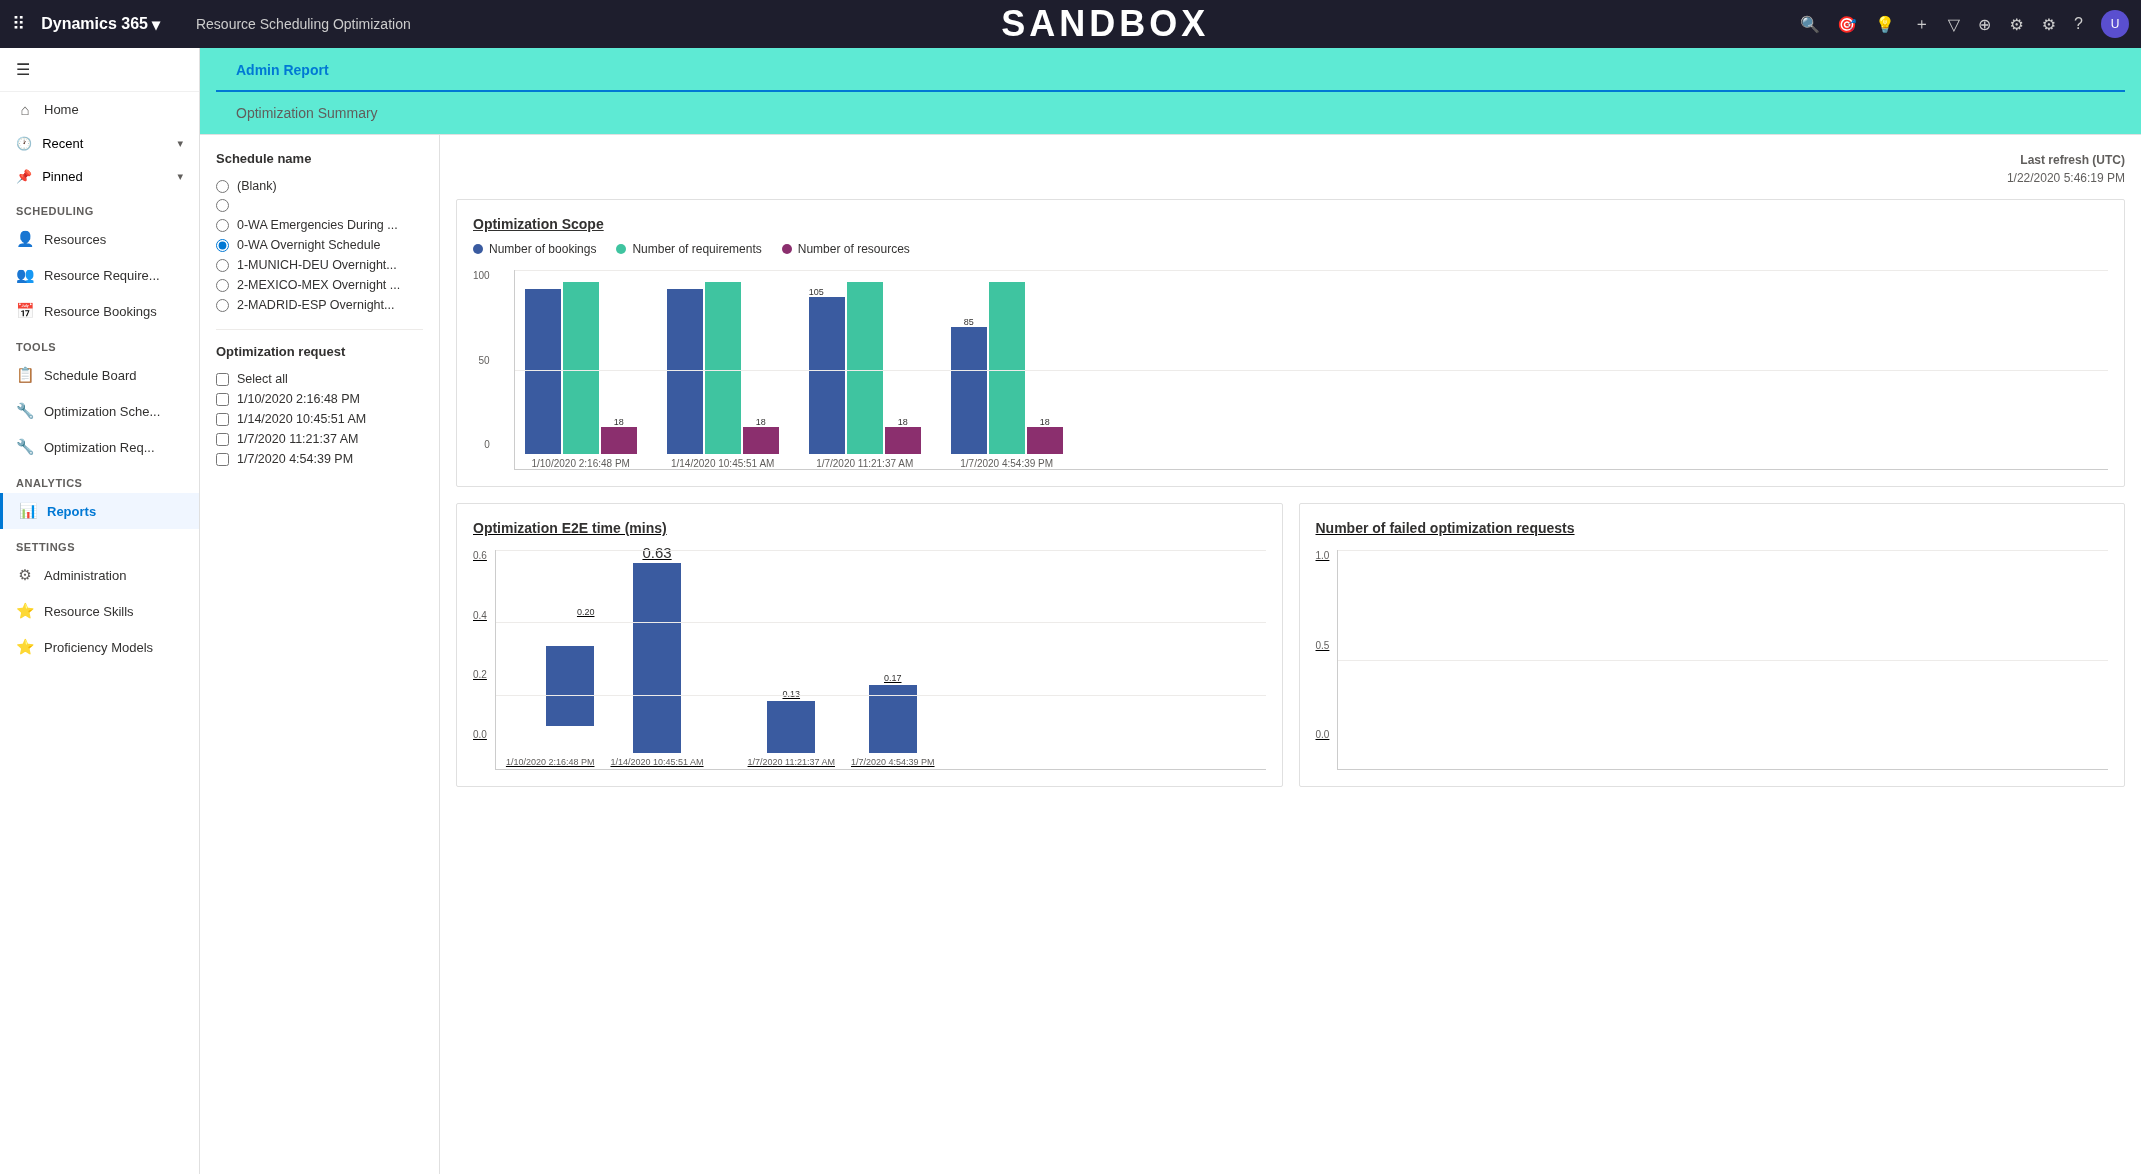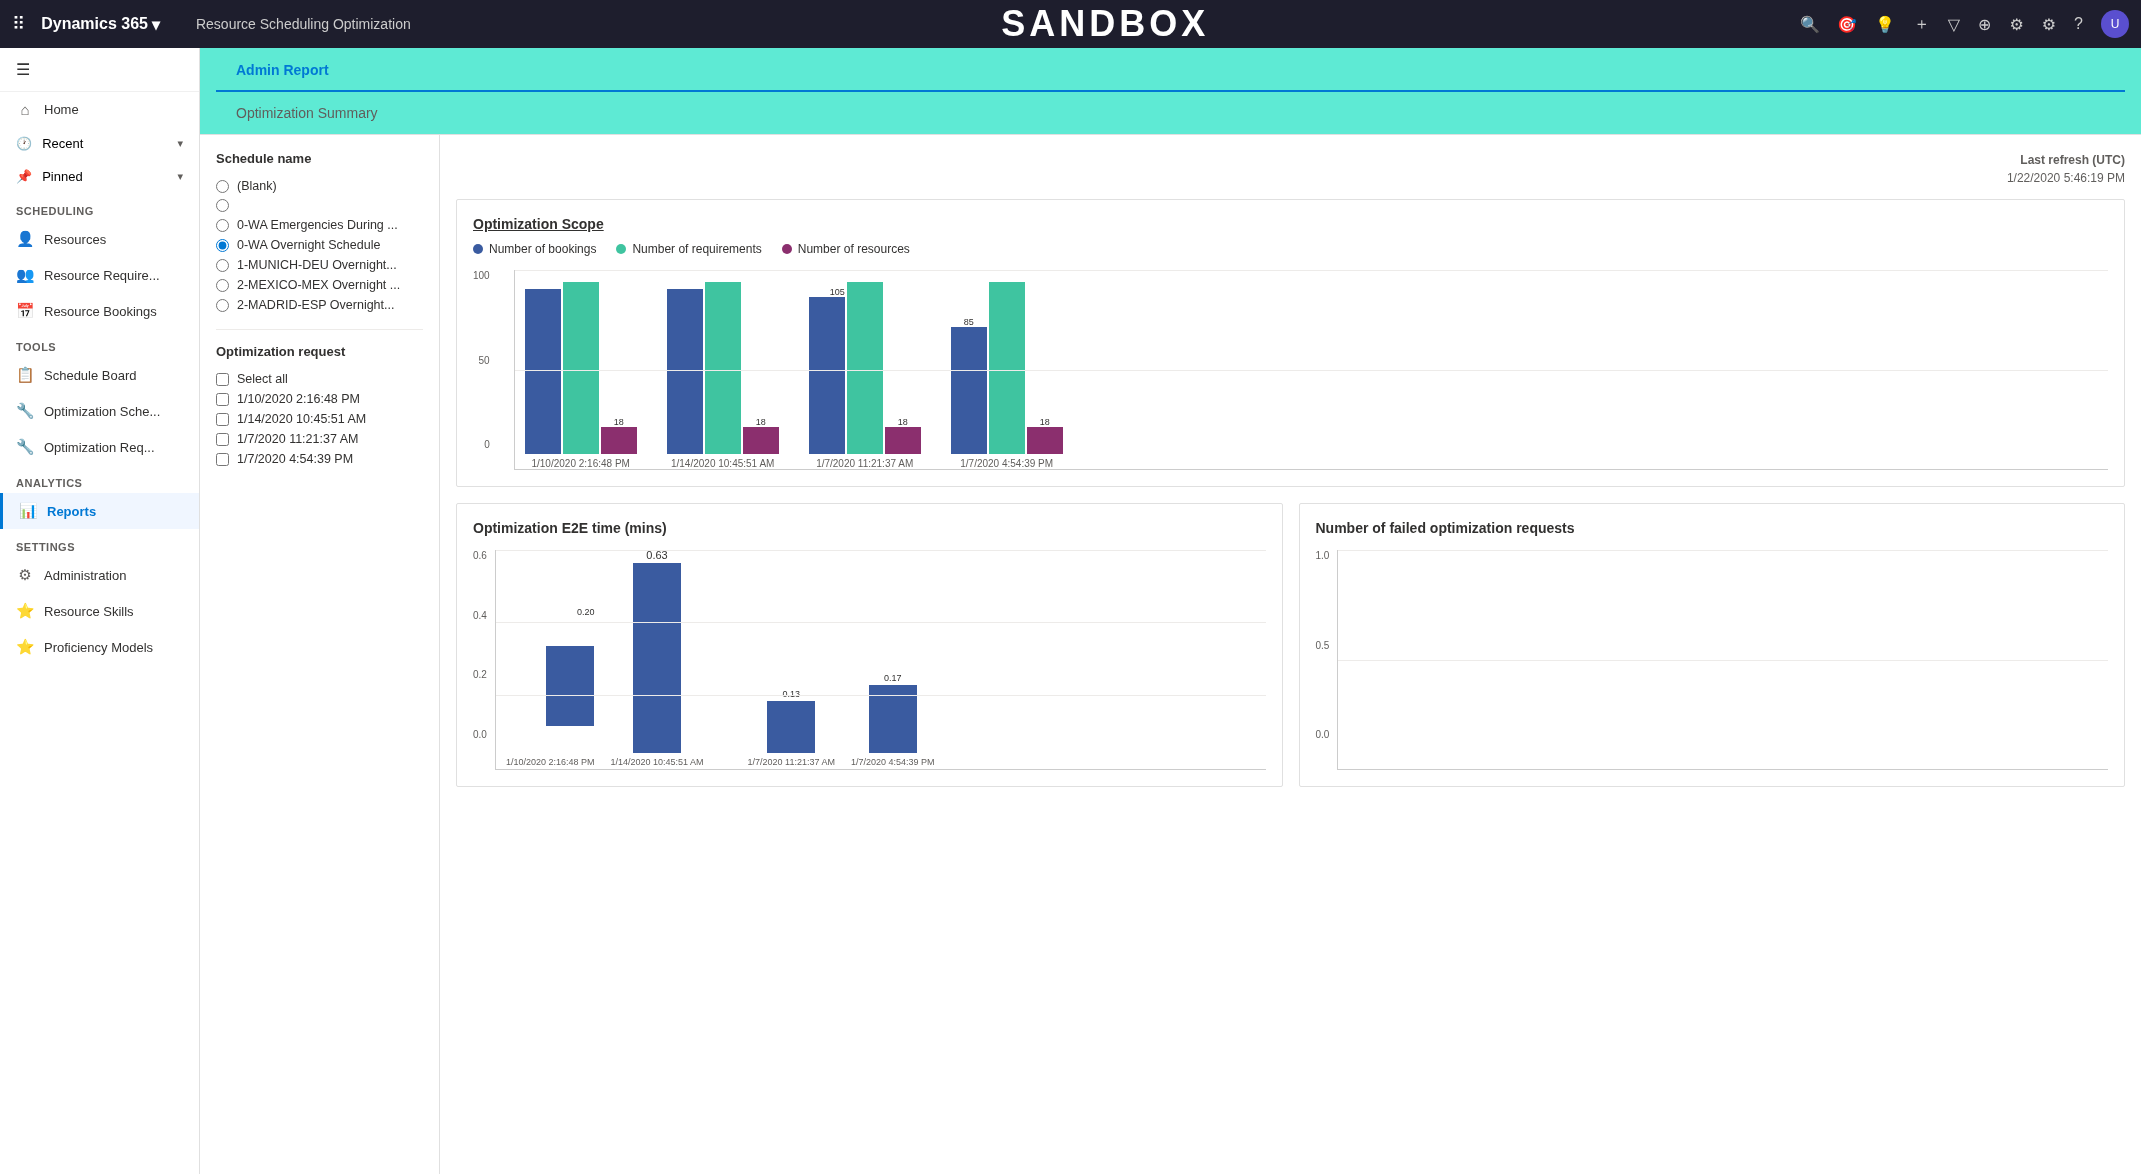--- a/index.html
+++ b/index.html
@@ -117,21 +117,21 @@
     .top-row { display: flex; justify-content: flex-end; margin-bottom: 12px; font-size: 12px; color: #605e5c; text-align: right; line-height: 1.5; }
 
     
     .scope-section { background: #fff; border: 1px solid #e0e0e0; border-radius: 2px; padding: 16px; margin-bottom: 16px; }
     .scope-title { font-size: 14px; font-weight: 600; color: #323130; margin-bottom: 10px; text-decoration: underline; }
     .legend { display: flex; gap: 20px; margin-bottom: 14px; flex-wrap: wrap; }
     .legend-item { display: flex; align-items: center; gap: 6px; font-size: 12px; color: #323130; }
     .legend-dot { width: 10px; height: 10px; border-radius: 50%; display: inline-block; }
 
     
-    .bottom-charts { display: flex; gap: 16px; }
+    .bottom-charts { display: flex; gap: 16px; text-decoration: underline; }
     .chart-card { flex: 1; background: #fff; border: 1px solid #e0e0e0; border-radius: 2px; padding: 16px; }
     .chart-card-title { font-size: 14px; font-weight: 600; color: #323130; margin-bottom: 14px; }
 
     .y-axis-label { font-size: 10px; color: #605e5c; }
   </style>
 </head>
 <body>
 
 <nav class="top-nav">
   <span class="waffle">⠿</span>
@@ -365,21 +365,21 @@
                   <div style="display:flex;flex-direction:column;align-items:center;">
                     <span style="font-size:9px;color:#323130;">18</span>
                     <div style="width:36px;height:27px;background:#8b2f6e;"></div>
                   </div>
                 </div>
                 <span style="font-size:10px;color:#605e5c;margin-top:4px;text-align:center;">1/14/2020 10:45:51 AM</span>
               </div>
 
               <div style="display:flex;flex-direction:column;align-items:center;">
                 <div style="display:flex;gap:2px;align-items:flex-end;">
-                  <div style="display:flex;flex-direction:column;align-items:flex-end;">
+                  <div style="display:flex;flex-direction:column;align-items:flex-start;">
                     <span style="font-size:9px;color:#323130;">105</span>
                     <div style="width:36px;height:157px;background:#3a5ba0;"></div>
                   </div>
                   <div style="display:flex;flex-direction:column;align-items:center;">
                     <span style="font-size:9px;"></span>
                     <div style="width:36px;height:172px;background:#3fc4a0;"></div>
                   </div>
                   <div style="display:flex;flex-direction:column;align-items:center;">
                     <span style="font-size:9px;color:#323130;">18</span>
                     <div style="width:36px;height:27px;background:#8b2f6e;"></div>
@@ -427,21 +427,21 @@
                 <div style="position:absolute;top:33%;left:0;right:0;border-top:1px solid #edebe9;"></div>
                 <div style="position:absolute;top:66%;left:0;right:0;border-top:1px solid #edebe9;"></div>
 
                 <div style="display:flex;flex-direction:column;align-items:flex-end;gap:27px;">
                   <span style="font-size:9px;color:#323130;margin-bottom:2px;">0.20</span>
                   <div style="width:48px;height:80px;background:#3a5ba0;"></div>
                   <span style="font-size:9px;color:#605e5c;margin-top:4px;text-align:center;line-height:1.3;">1/10/2020 2:16:48 PM</span>
                 </div>
 
                 <div style="display:flex;flex-direction:column;align-items:center;">
-                  <span style="font-size:11px;color:#323130;margin-bottom:2px;">0.63</span>
+                  <span style="font-size:15px;color:#323130;margin-bottom:2px;">0.63</span>
                   <div style="width:48px;height:190px;background:#3a5ba0;"></div>
                   <span style="font-size:9px;color:#605e5c;margin-top:4px;text-align:center;line-height:1.3;">1/14/2020 10:45:51 AM</span>
                 </div>
 
                 <div style="display:flex;flex-direction:column;align-items:center;margin-left:28px;">
                   <span style="font-size:9px;color:#323130;margin-bottom:2px;">0.13</span>
                   <div style="width:48px;height:52px;background:#3a5ba0;"></div>
                   <span style="font-size:9px;color:#605e5c;margin-top:4px;text-align:center;line-height:1.3;">1/7/2020 11:21:37 AM</span>
                 </div>
 

